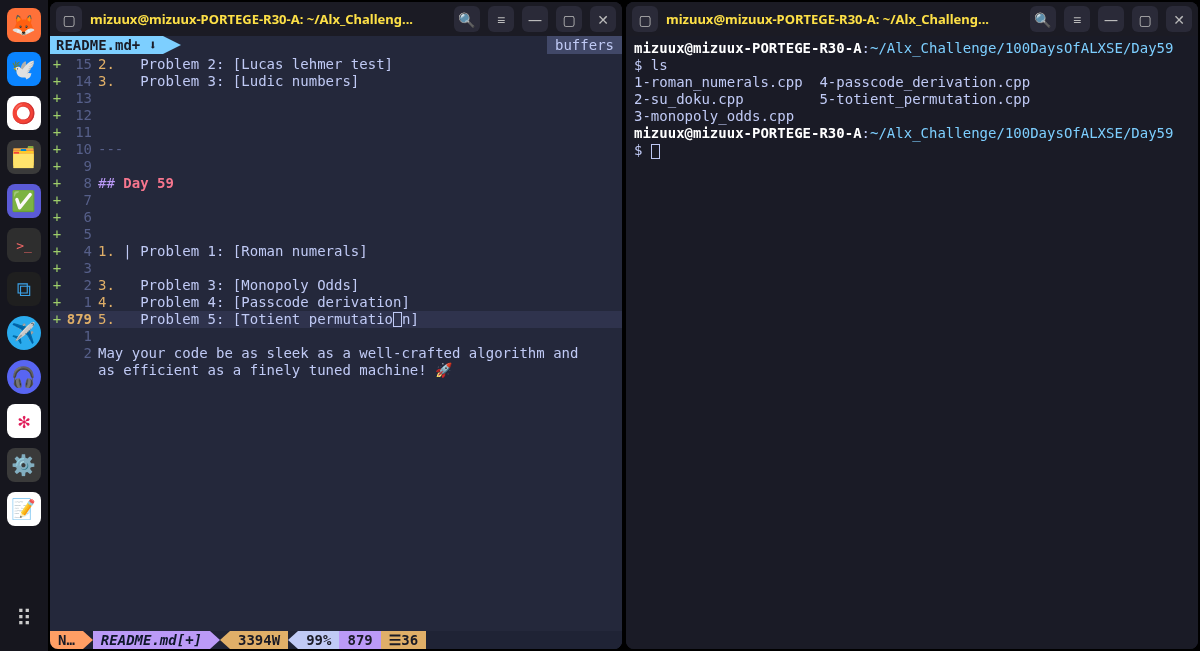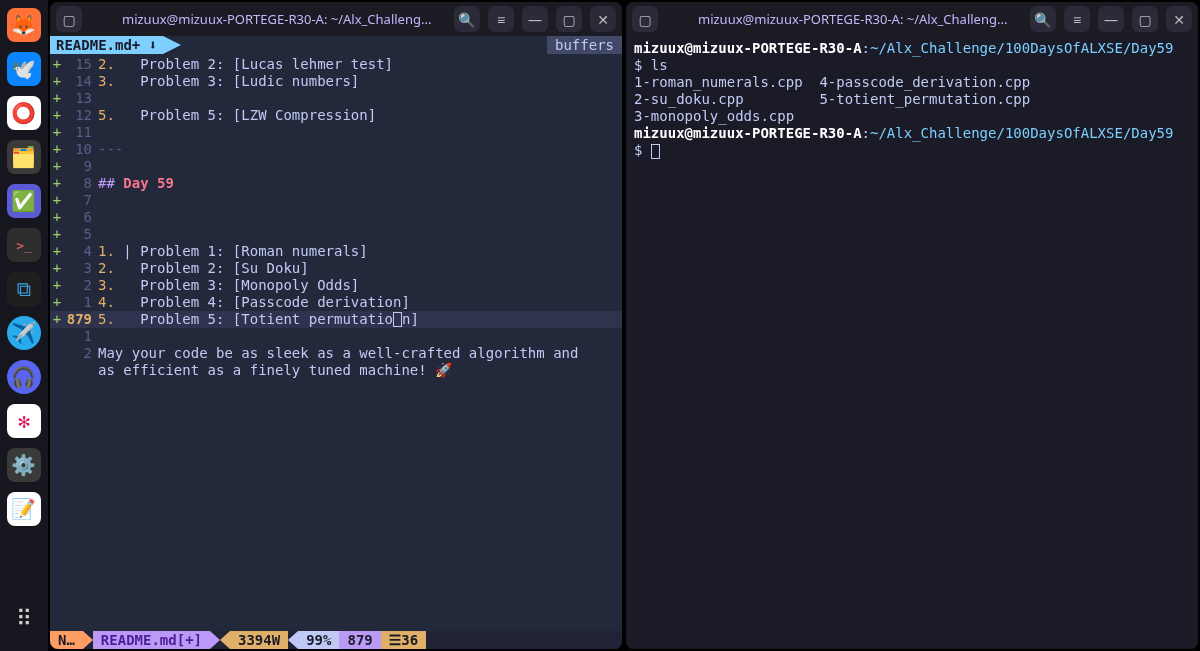--- a/index.html
+++ b/index.html
@@ -62,21 +62,21 @@
   }
   .tb-btn {
     width: 26px; height: 26px;
     border-radius: 6px;
     background: #2a2a38;
     display: flex; align-items: center; justify-content: center;
     color: #bbb;
     cursor: pointer;
     font-size: 14px;
   }
-  .tb-title { flex: 1; overflow: hidden; text-overflow: ellipsis; white-space: nowrap; font-weight: 400; color:#c4b5fd;margin-left:32px; }
+  .tb-title { flex: 1; overflow: hidden; text-overflow: ellipsis; white-space: nowrap; font-weight: 700; color:#fde047; }
   
   .editor-body {
     flex: 1;
     background: #24283b;
     display: flex;
     flex-direction: column;
     font-size: 14px;
     position: relative;
   }
   .buffer-header {
@@ -137,21 +137,21 @@
   .statusline {
     height: 18px;
     background: #1f2335;
     display: flex;
     align-items: stretch;
     font-weight: bold;
     overflow: hidden;
   }
   .sl-seg { display:flex; align-items:center; padding:0 8px; white-space: nowrap;}
   .sl-mode   { background:#ff9e64; color:#1a1b26; }
-  .sl-file   { background:#bb9af7; color:#4c1d95; }
+  .sl-file   { background:#bb9af7; color:#0f172a;font-style:italic; }
   .sl-mid    { flex:1; background:#1f2335; color:#a9b1d6; font-weight:normal; display:flex; justify-content:flex-end; padding-right:6px;}
   .sl-warn   { background:#e0af68; color:#1a1b26; }
   .sl-pct    { background:#c0caf5; color:#1a1b26;text-align:right; }
   .sl-pos    { background:#bb9af7; color:#1a1b26; }
   .sl-pos2   { background:#e0af68; color:#1a1b26; }
   .tri-r { width:0;height:0;border-top:9px solid transparent;border-bottom:9px solid transparent;}
   
   .term-body {
     flex:1;
     background: #1a1b26;
@@ -203,30 +203,30 @@
     </div>
     <div class="editor-body">
       <div class="buffer-header">
         <div class="filename-tab">README.md+ ⬇</div>
         <div class="buffers-label">buffers</div>
       </div>
       <div class="code-lines" id="code-lines">
           <div class="line"><span class="sign">+</span><span class="lnum">15</span><span class="code"><span class="num">2.</span>   Problem 2: [Lucas lehmer test]</span></div>
           <div class="line"><span class="sign">+</span><span class="lnum">14</span><span class="code"><span class="num">3.</span>   Problem 3: [Ludic numbers]</span></div>
           <div class="line"><span class="sign">+</span><span class="lnum">13</span></div>
-          <div class="line"><span class="sign">+</span><span class="lnum">12</span><span class="code"><span class="num">5.</span>   Problem 5: [LZW Compression]</span></div>
+          <div class="line"><span class="sign">+</span><span class="lnum">12</span></div>
           <div class="line"><span class="sign">+</span><span class="lnum">11</span><span class="code"></span></div>
           <div class="line"><span class="sign">+</span><span class="lnum">10</span><span class="code"><span class="sep">---</span></span></div>
           <div class="line"><span class="sign">+</span><span class="lnum">9</span><span class="code"></span></div>
           <div class="line"><span class="sign">+</span><span class="lnum">8</span><span class="code"><span class="h2hash">## </span><span class="h2txt">Day 59</span></span></div>
           <div class="line"><span class="sign">+</span><span class="lnum">7</span><span class="code"></span></div>
           <div class="line"><span class="sign">+</span><span class="lnum">6</span></div>
           <div class="line"><span class="sign">+</span><span class="lnum">5</span><span class="code"></span></div>
           <div class="line"><span class="sign">+</span><span class="lnum">4</span><span class="code"><span class="num">1.</span> | Problem 1: [Roman numerals]</span></div>
-          <div class="line"><span class="sign">+</span><span class="lnum">3</span><span class="code"><span class="num">2.</span>   Problem 2: [Su Doku]</span></div>
+          <div class="line"><span class="sign">+</span><span class="lnum">3</span></div>
           <div class="line"><span class="sign">+</span><span class="lnum">2</span><span class="code"><span class="num">3.</span>   Problem 3: [Monopoly Odds]</span></div>
           <div class="line"><span class="sign">+</span><span class="lnum">1</span><span class="code"><span class="num">4.</span>   Problem 4: [Passcode derivation]</span></div>
           <div class="line cursor-line"><span class="sign">+</span><span class="lnum curr">879</span><span class="code"><span class="num">5.</span>   Problem 5: [Totient permutatio<span class="cursor-box"></span>n]</span></div>
           <div class="line"><span class="sign"> </span><span class="lnum">1</span><span class="code"></span></div>
           <div class="line"><span class="sign"> </span><span class="lnum">2</span><span class="code">May your code be as sleek as a well-crafted algorithm and</span></div>
           <div class="line"><span class="sign"> </span><span class="lnum"></span><span class="code">as efficient as a finely tuned machine! 🚀</span></div>
         </div>
       <div class="statusline">
         <div class="sl-seg sl-mode">N…</div>
         <div class="tri-r" style="border-left:10px solid #ff9e64"></div>

